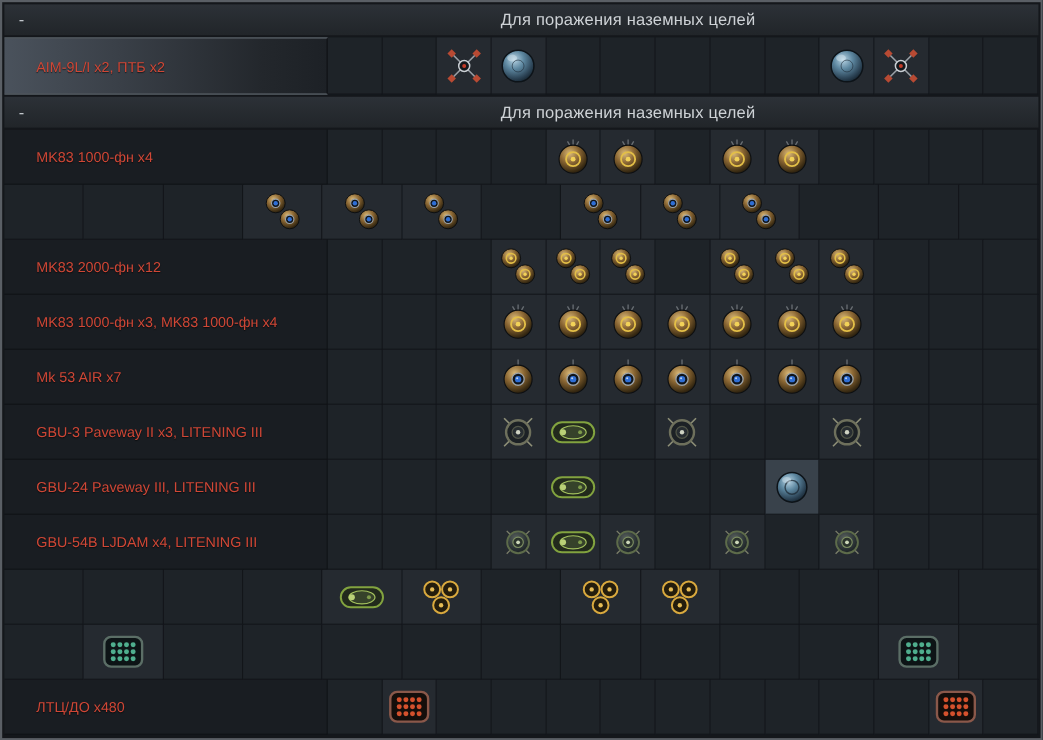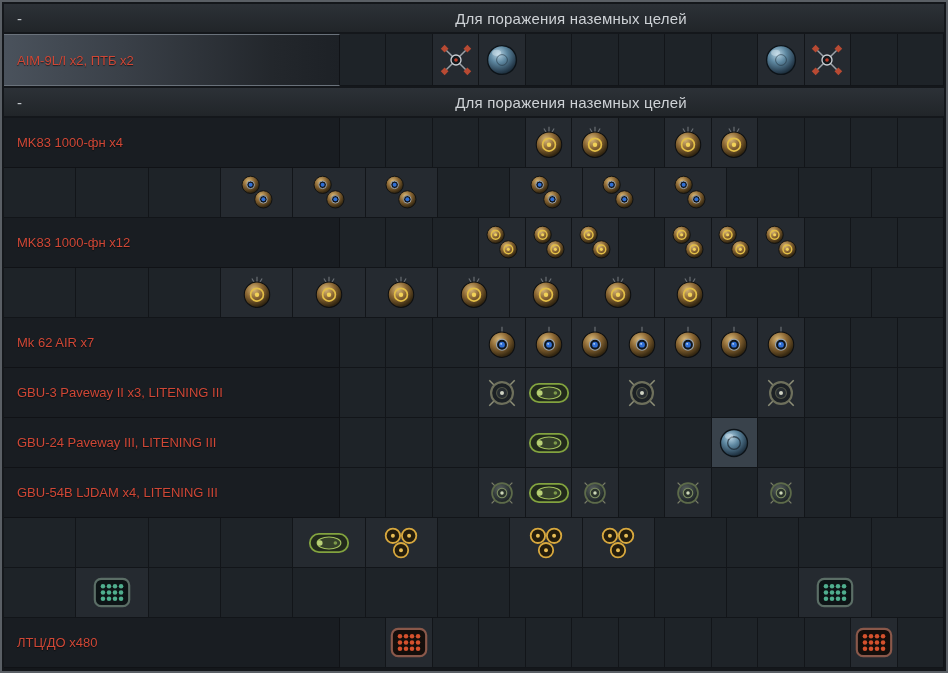--- a/index.html
+++ b/index.html
@@ -25,23 +25,23 @@
     margin-bottom: 2px;
   }
   .dashzone { width: 194px; flex: none; padding-left: 13px; color: #c2c7cc; font-size: 15px; }
   .dash { cursor: pointer; }
   .titlezone { flex: 1; text-align: center; color: #ced2d6; font-size: 15px; letter-spacing: .2px; }
   .rows { flex: none; display: flex; flex-direction: column; }
   .rows.air { margin-bottom: 2px; }
   .row { display: flex; height: 50px; flex: none; cursor: pointer; }
   .rows.air .row { height: 52px; }
   .label {
-    width: 336px; flex: none;
+    width: 294px; flex: none;
     display: flex; align-items: center;
-    padding-left: 13px;
+    padding-left: 29px;
     color: #cf4736; font-size: 13px;
     background: #191d22;
     border-right: 1px solid #101216;
     border-bottom: 1px solid #101216;
     text-shadow: 0 1px 1px rgba(0,0,0,.6);
     white-space: nowrap; overflow: hidden;
   }
   .row.selected .label {
     background: linear-gradient(90deg, #4a525c 0%, #3a4048 35%, #23272c 80%, #1d2126 100%);
     border-top: 1px solid #6a727b;
@@ -337,21 +337,21 @@
                 <circle cx="29" cy="29" r="2.2" fill="#2f6fd6"></circle>
               </g>
   </svg>
           </span>
         </div>
         <div class="cell"></div>
         <div class="cell"></div>
         <div class="cell"></div>
       </div>
       <div class="row">
-        <div class="label">MK83 1000-фн x12</div>
+        <div class="label">MK83 2000-фн x12</div>
         <div class="cell"></div>
         <div class="cell"></div>
         <div class="cell"></div>
         <div class="cell filled">
           <span class="icon">
             <svg viewBox="0 0 44 44" width="40" height="40">
     <g>
                 <circle cx="15" cy="13" r="9.5" fill="url(#g-bronze)" stroke="#0d0f11"></circle>
                 <circle cx="15" cy="13" r="4.8" fill="none" stroke="#e3bf47" stroke-width="1.6"></circle>
                 <circle cx="15" cy="13" r="1.7" fill="#f2d258"></circle>
@@ -443,127 +443,128 @@
                 <circle cx="29" cy="29" r="1.7" fill="#f2d258"></circle>
               </g>
   </svg>
           </span>
         </div>
         <div class="cell"></div>
         <div class="cell"></div>
         <div class="cell"></div>
       </div>
       <div class="row">
-        <div class="cell"></div>
-        <div class="cell"></div>
-        <div class="cell"></div>
-        <div class="cell filled">
-          <span class="icon">
-            <svg viewBox="0 0 40 40" width="34" height="34">
-    <g stroke="#6a6f74" stroke-width="1.4">
-                <line x1="20" y1="1" x2="20" y2="7"></line>
-                <line x1="14" y1="3" x2="17" y2="8"></line>
-                <line x1="26" y1="3" x2="23" y2="8"></line>
-              </g>
-    <circle cx="20" cy="22" r="15" fill="url(#g-bronze)" stroke="#0d0f11" stroke-width="1.2"></circle>
-    <circle cx="20" cy="22" r="7.5" fill="none" stroke="#e3bf47" stroke-width="2"></circle>
-    <circle cx="20" cy="22" r="2.6" fill="#f2d258"></circle>
-  </svg>
-          </span>
-        </div>
-        <div class="cell filled">
-          <span class="icon">
-            <svg viewBox="0 0 40 40" width="34" height="34">
-    <g stroke="#6a6f74" stroke-width="1.4">
-                <line x1="20" y1="1" x2="20" y2="7"></line>
-                <line x1="14" y1="3" x2="17" y2="8"></line>
-                <line x1="26" y1="3" x2="23" y2="8"></line>
-              </g>
-    <circle cx="20" cy="22" r="15" fill="url(#g-bronze)" stroke="#0d0f11" stroke-width="1.2"></circle>
-    <circle cx="20" cy="22" r="7.5" fill="none" stroke="#e3bf47" stroke-width="2"></circle>
-    <circle cx="20" cy="22" r="2.6" fill="#f2d258"></circle>
-  </svg>
-          </span>
-        </div>
-        <div class="cell filled">
-          <span class="icon">
-            <svg viewBox="0 0 40 40" width="34" height="34">
-    <g stroke="#6a6f74" stroke-width="1.4">
-                <line x1="20" y1="1" x2="20" y2="7"></line>
-                <line x1="14" y1="3" x2="17" y2="8"></line>
-                <line x1="26" y1="3" x2="23" y2="8"></line>
-              </g>
-    <circle cx="20" cy="22" r="15" fill="url(#g-bronze)" stroke="#0d0f11" stroke-width="1.2"></circle>
-    <circle cx="20" cy="22" r="7.5" fill="none" stroke="#e3bf47" stroke-width="2"></circle>
-    <circle cx="20" cy="22" r="2.6" fill="#f2d258"></circle>
-  </svg>
-          </span>
-        </div>
-        <div class="cell filled">
-          <span class="icon">
-            <svg viewBox="0 0 40 40" width="34" height="34">
-    <g stroke="#6a6f74" stroke-width="1.4">
-                <line x1="20" y1="1" x2="20" y2="7"></line>
-                <line x1="14" y1="3" x2="17" y2="8"></line>
-                <line x1="26" y1="3" x2="23" y2="8"></line>
-              </g>
-    <circle cx="20" cy="22" r="15" fill="url(#g-bronze)" stroke="#0d0f11" stroke-width="1.2"></circle>
-    <circle cx="20" cy="22" r="7.5" fill="none" stroke="#e3bf47" stroke-width="2"></circle>
-    <circle cx="20" cy="22" r="2.6" fill="#f2d258"></circle>
-  </svg>
-          </span>
-        </div>
-        <div class="cell filled">
-          <span class="icon">
-            <svg viewBox="0 0 40 40" width="34" height="34">
-    <g stroke="#6a6f74" stroke-width="1.4">
-                <line x1="20" y1="1" x2="20" y2="7"></line>
-                <line x1="14" y1="3" x2="17" y2="8"></line>
-                <line x1="26" y1="3" x2="23" y2="8"></line>
-              </g>
-    <circle cx="20" cy="22" r="15" fill="url(#g-bronze)" stroke="#0d0f11" stroke-width="1.2"></circle>
-    <circle cx="20" cy="22" r="7.5" fill="none" stroke="#e3bf47" stroke-width="2"></circle>
-    <circle cx="20" cy="22" r="2.6" fill="#f2d258"></circle>
-  </svg>
-          </span>
-        </div>
-        <div class="cell filled">
-          <span class="icon">
-            <svg viewBox="0 0 40 40" width="34" height="34">
-    <g stroke="#6a6f74" stroke-width="1.4">
-                <line x1="20" y1="1" x2="20" y2="7"></line>
-                <line x1="14" y1="3" x2="17" y2="8"></line>
-                <line x1="26" y1="3" x2="23" y2="8"></line>
-              </g>
-    <circle cx="20" cy="22" r="15" fill="url(#g-bronze)" stroke="#0d0f11" stroke-width="1.2"></circle>
-    <circle cx="20" cy="22" r="7.5" fill="none" stroke="#e3bf47" stroke-width="2"></circle>
-    <circle cx="20" cy="22" r="2.6" fill="#f2d258"></circle>
-  </svg>
-          </span>
-        </div>
-        <div class="cell filled">
-          <span class="icon">
-            <svg viewBox="0 0 40 40" width="34" height="34">
-    <g stroke="#6a6f74" stroke-width="1.4">
-                <line x1="20" y1="1" x2="20" y2="7"></line>
-                <line x1="14" y1="3" x2="17" y2="8"></line>
-                <line x1="26" y1="3" x2="23" y2="8"></line>
-              </g>
-    <circle cx="20" cy="22" r="15" fill="url(#g-bronze)" stroke="#0d0f11" stroke-width="1.2"></circle>
-    <circle cx="20" cy="22" r="7.5" fill="none" stroke="#e3bf47" stroke-width="2"></circle>
-    <circle cx="20" cy="22" r="2.6" fill="#f2d258"></circle>
-  </svg>
-          </span>
-        </div>
-        <div class="cell"></div>
-        <div class="cell"></div>
-        <div class="cell"></div>
-      </div>
-      <div class="row">
-        <div class="label">Mk 62 AIR x7</div>
+        <div class="label">MK83 1000-фн x3,  MK83 1000-фн x4</div>
+        <div class="cell"></div>
+        <div class="cell"></div>
+        <div class="cell"></div>
+        <div class="cell filled">
+          <span class="icon">
+            <svg viewBox="0 0 40 40" width="34" height="34">
+    <g stroke="#6a6f74" stroke-width="1.4">
+                <line x1="20" y1="1" x2="20" y2="7"></line>
+                <line x1="14" y1="3" x2="17" y2="8"></line>
+                <line x1="26" y1="3" x2="23" y2="8"></line>
+              </g>
+    <circle cx="20" cy="22" r="15" fill="url(#g-bronze)" stroke="#0d0f11" stroke-width="1.2"></circle>
+    <circle cx="20" cy="22" r="7.5" fill="none" stroke="#e3bf47" stroke-width="2"></circle>
+    <circle cx="20" cy="22" r="2.6" fill="#f2d258"></circle>
+  </svg>
+          </span>
+        </div>
+        <div class="cell filled">
+          <span class="icon">
+            <svg viewBox="0 0 40 40" width="34" height="34">
+    <g stroke="#6a6f74" stroke-width="1.4">
+                <line x1="20" y1="1" x2="20" y2="7"></line>
+                <line x1="14" y1="3" x2="17" y2="8"></line>
+                <line x1="26" y1="3" x2="23" y2="8"></line>
+              </g>
+    <circle cx="20" cy="22" r="15" fill="url(#g-bronze)" stroke="#0d0f11" stroke-width="1.2"></circle>
+    <circle cx="20" cy="22" r="7.5" fill="none" stroke="#e3bf47" stroke-width="2"></circle>
+    <circle cx="20" cy="22" r="2.6" fill="#f2d258"></circle>
+  </svg>
+          </span>
+        </div>
+        <div class="cell filled">
+          <span class="icon">
+            <svg viewBox="0 0 40 40" width="34" height="34">
+    <g stroke="#6a6f74" stroke-width="1.4">
+                <line x1="20" y1="1" x2="20" y2="7"></line>
+                <line x1="14" y1="3" x2="17" y2="8"></line>
+                <line x1="26" y1="3" x2="23" y2="8"></line>
+              </g>
+    <circle cx="20" cy="22" r="15" fill="url(#g-bronze)" stroke="#0d0f11" stroke-width="1.2"></circle>
+    <circle cx="20" cy="22" r="7.5" fill="none" stroke="#e3bf47" stroke-width="2"></circle>
+    <circle cx="20" cy="22" r="2.6" fill="#f2d258"></circle>
+  </svg>
+          </span>
+        </div>
+        <div class="cell filled">
+          <span class="icon">
+            <svg viewBox="0 0 40 40" width="34" height="34">
+    <g stroke="#6a6f74" stroke-width="1.4">
+                <line x1="20" y1="1" x2="20" y2="7"></line>
+                <line x1="14" y1="3" x2="17" y2="8"></line>
+                <line x1="26" y1="3" x2="23" y2="8"></line>
+              </g>
+    <circle cx="20" cy="22" r="15" fill="url(#g-bronze)" stroke="#0d0f11" stroke-width="1.2"></circle>
+    <circle cx="20" cy="22" r="7.5" fill="none" stroke="#e3bf47" stroke-width="2"></circle>
+    <circle cx="20" cy="22" r="2.6" fill="#f2d258"></circle>
+  </svg>
+          </span>
+        </div>
+        <div class="cell filled">
+          <span class="icon">
+            <svg viewBox="0 0 40 40" width="34" height="34">
+    <g stroke="#6a6f74" stroke-width="1.4">
+                <line x1="20" y1="1" x2="20" y2="7"></line>
+                <line x1="14" y1="3" x2="17" y2="8"></line>
+                <line x1="26" y1="3" x2="23" y2="8"></line>
+              </g>
+    <circle cx="20" cy="22" r="15" fill="url(#g-bronze)" stroke="#0d0f11" stroke-width="1.2"></circle>
+    <circle cx="20" cy="22" r="7.5" fill="none" stroke="#e3bf47" stroke-width="2"></circle>
+    <circle cx="20" cy="22" r="2.6" fill="#f2d258"></circle>
+  </svg>
+          </span>
+        </div>
+        <div class="cell filled">
+          <span class="icon">
+            <svg viewBox="0 0 40 40" width="34" height="34">
+    <g stroke="#6a6f74" stroke-width="1.4">
+                <line x1="20" y1="1" x2="20" y2="7"></line>
+                <line x1="14" y1="3" x2="17" y2="8"></line>
+                <line x1="26" y1="3" x2="23" y2="8"></line>
+              </g>
+    <circle cx="20" cy="22" r="15" fill="url(#g-bronze)" stroke="#0d0f11" stroke-width="1.2"></circle>
+    <circle cx="20" cy="22" r="7.5" fill="none" stroke="#e3bf47" stroke-width="2"></circle>
+    <circle cx="20" cy="22" r="2.6" fill="#f2d258"></circle>
+  </svg>
+          </span>
+        </div>
+        <div class="cell filled">
+          <span class="icon">
+            <svg viewBox="0 0 40 40" width="34" height="34">
+    <g stroke="#6a6f74" stroke-width="1.4">
+                <line x1="20" y1="1" x2="20" y2="7"></line>
+                <line x1="14" y1="3" x2="17" y2="8"></line>
+                <line x1="26" y1="3" x2="23" y2="8"></line>
+              </g>
+    <circle cx="20" cy="22" r="15" fill="url(#g-bronze)" stroke="#0d0f11" stroke-width="1.2"></circle>
+    <circle cx="20" cy="22" r="7.5" fill="none" stroke="#e3bf47" stroke-width="2"></circle>
+    <circle cx="20" cy="22" r="2.6" fill="#f2d258"></circle>
+  </svg>
+          </span>
+        </div>
+        <div class="cell"></div>
+        <div class="cell"></div>
+        <div class="cell"></div>
+      </div>
+      <div class="row">
+        <div class="label">Mk 53 AIR x7</div>
         <div class="cell"></div>
         <div class="cell"></div>
         <div class="cell"></div>
         <div class="cell filled">
           <span class="icon">
             <svg viewBox="0 0 40 40" width="34" height="34">
     <g stroke="#6a6f74" stroke-width="1.4">
                 <line x1="20" y1="1" x2="20" y2="7"></line>
               </g>
     <circle cx="20" cy="22" r="15" fill="url(#g-bronze)" stroke="#0d0f11" stroke-width="1.2"></circle>

